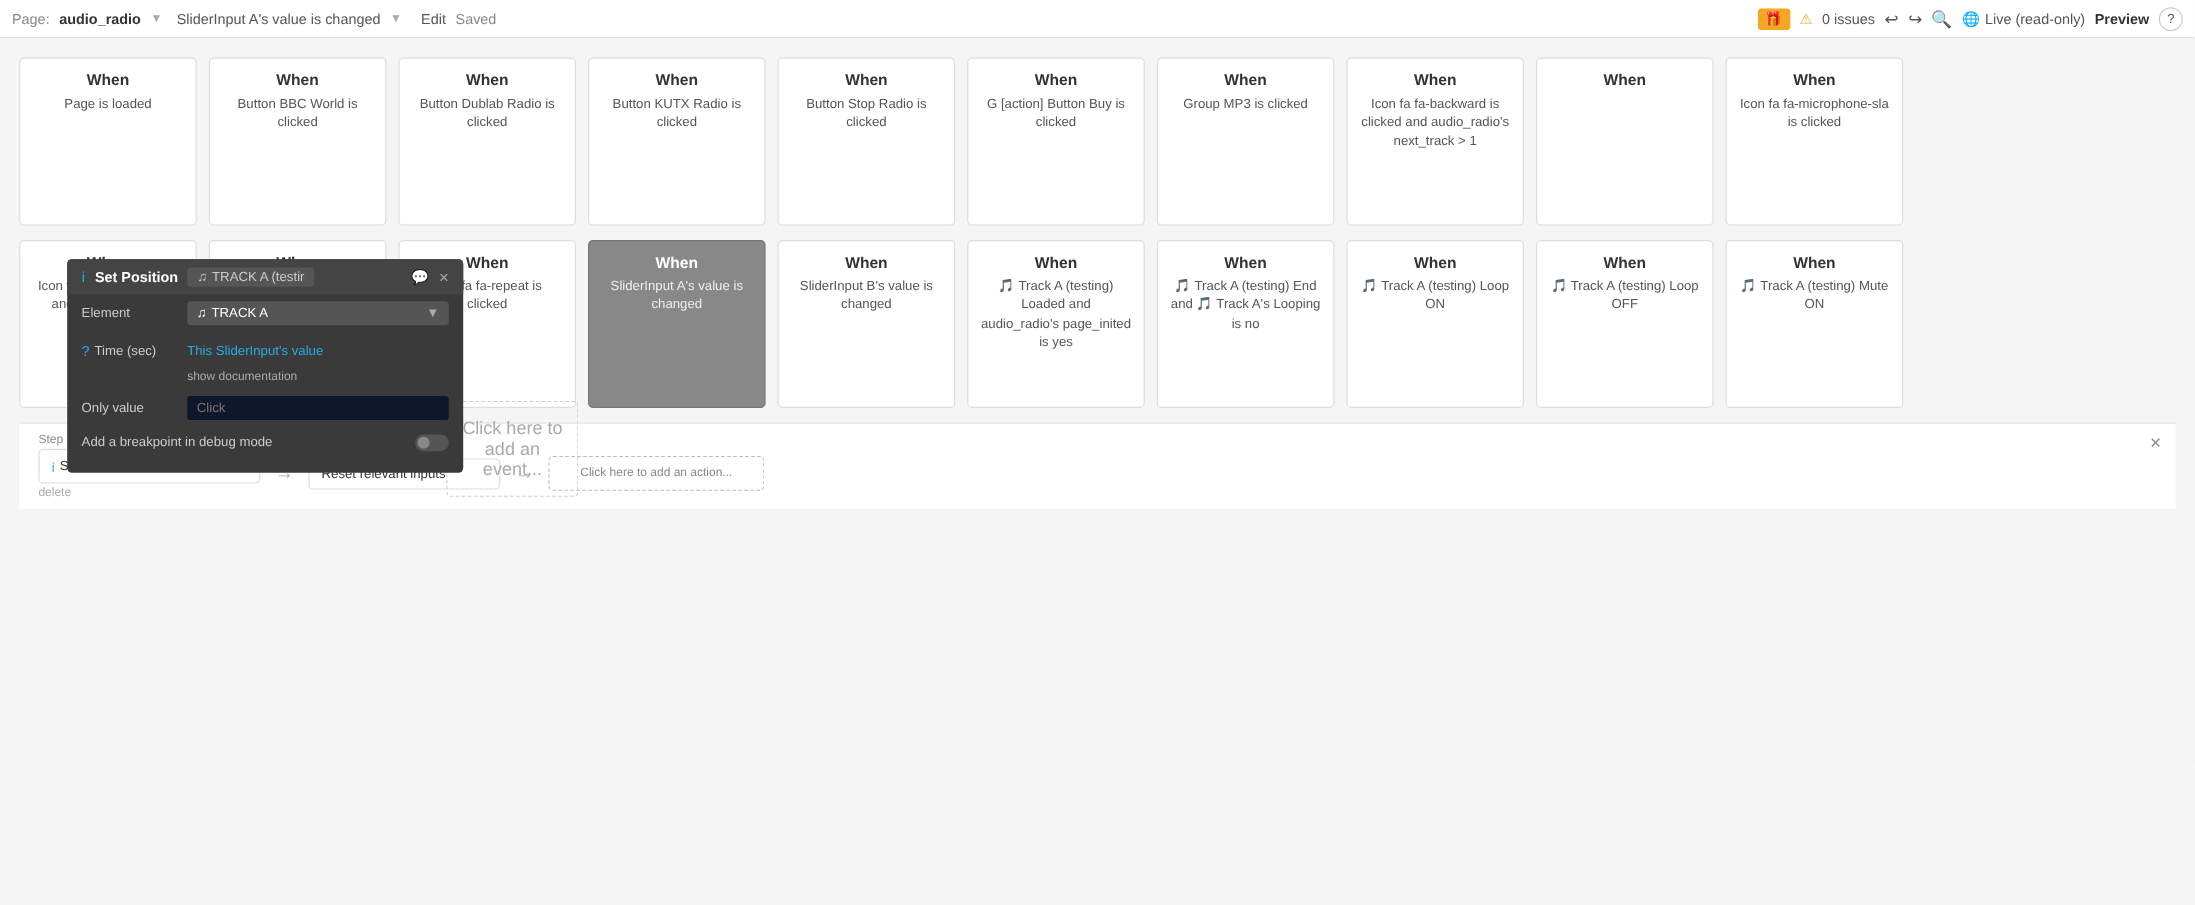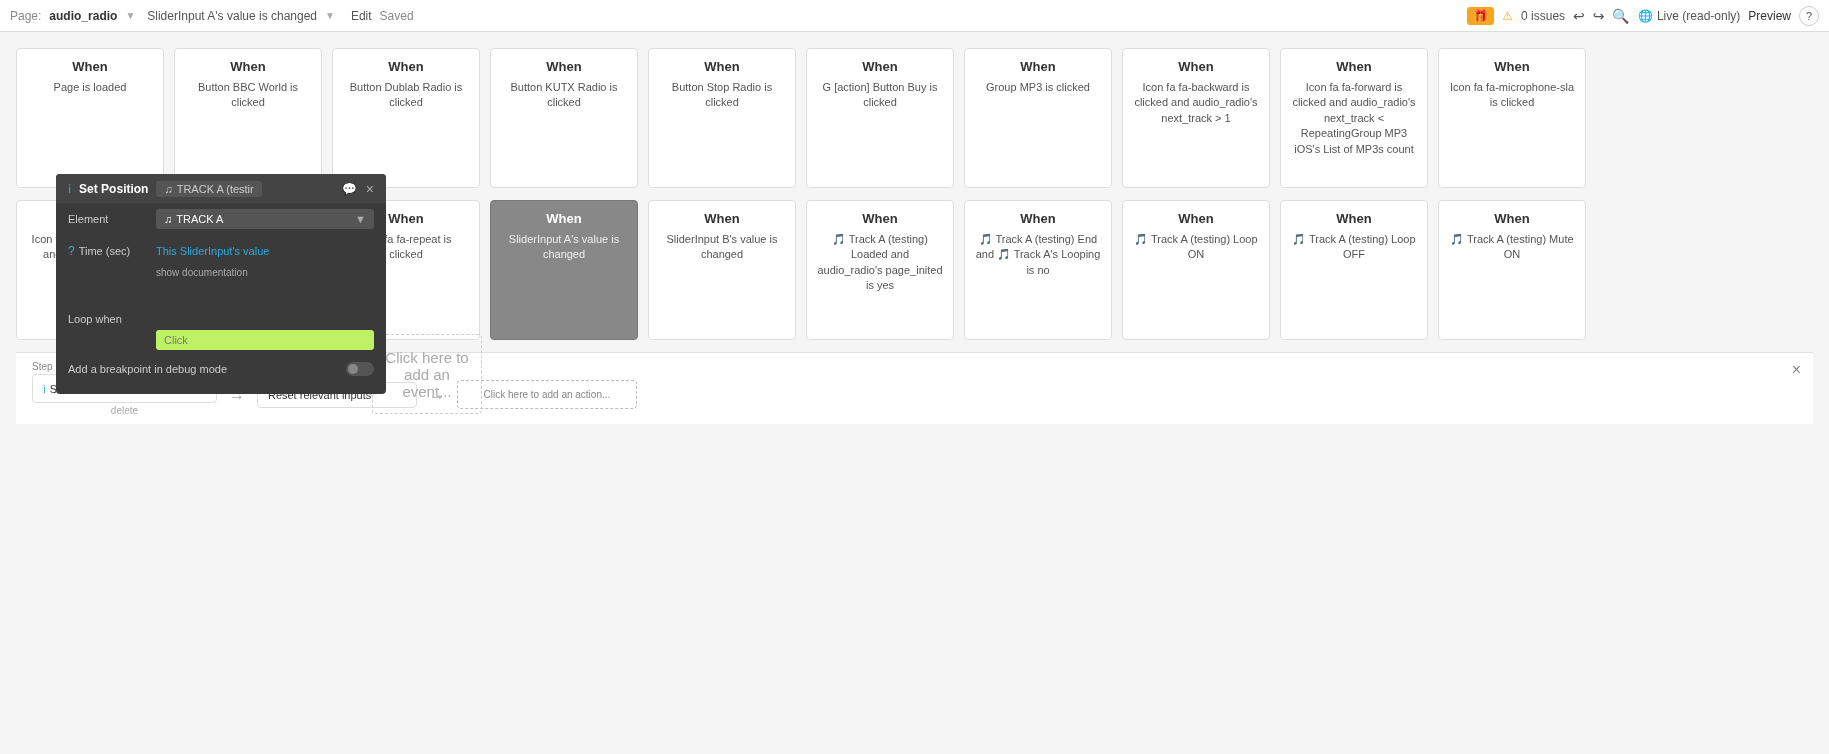--- a/index.html
+++ b/index.html
@@ -55,21 +55,21 @@
       padding: 6px 10px; font-size: 11px; color: #333;
       display: flex; align-items: center; gap: 4px; cursor: pointer;
       min-width: 160px;
     }
     .step-arrow { color: #aaa; font-size: 16px; padding: 0 4px; margin-top: 12px; }
     .step-add {
       border: 1.5px dashed #bbb; border-radius: 4px; padding: 8px 20px;
       font-size: 10px; color: #888; cursor: pointer; background: none;
       min-width: 180px; text-align: center; margin-top: 12px;
     }
-    .step-delete { font-size: 10px; color: #aaa; cursor: pointer; text-align: center; }
+    .step-delete { font-size: 10px; color: #aaa; cursor: pointer; text-align: left; }
     #steps-bar .close-x {
       position: absolute; right: 12px; top: 8px;
       background: none; border: none; color: #888; cursor: pointer; font-size: 16px;
     }
 
     
     #action-panel {
       background: #3a3a3a; border-radius: 4px;
       position: absolute; left: 40px; bottom: 30px;
       width: 330px; padding: 0 0 12px 0; z-index: 10;
@@ -94,22 +94,22 @@
       background: #555; border-radius: 3px; padding: 4px 8px;
       font-size: 11px; color: #fff; display: flex; align-items: center; gap: 4px;
       flex: 1; cursor: pointer;
     }
     #action-panel .row-value .chevron { color: #aaa; margin-left: auto; }
     #action-panel .row-value-blue { color: #29abe2; font-size: 11px; padding: 4px 0; cursor: pointer; }
     #action-panel .row-doc { color: #aaa; font-size: 10px; padding: 0 12px 4px 100px; cursor: pointer; }
     #action-panel .only-when-row { display: flex; align-items: center; padding: 6px 12px; gap: 8px; }
     #action-panel .only-when-label { color: #ccc; font-size: 11px; min-width: 80px; }
     #action-panel .only-when-value {
-      background: #bef264; border-radius: 3px; padding: 4px 8px;
-      font-size: 11px; color: #777; flex: 1; margin-top: 42px;
+      background: #0f172a; border-radius: 3px; padding: 4px 8px;
+      font-size: 11px; color: #777; flex: 1;
     }
     #action-panel .breakpoint-row {
       display: flex; align-items: center; padding: 6px 12px; gap: 14px;
     }
     #action-panel .breakpoint-label { color: #ccc; font-size: 11px; flex: 1; }
     #action-panel .toggle {
       width: 28px; height: 14px; background: #555; border-radius: 7px;
       position: relative; cursor: pointer;
     }
     #action-panel .toggle::after {
@@ -140,21 +140,21 @@
   <div style="background:#f5a623;color:#fff;border-radius:3px;padding:2px 6px;font-size:12px;cursor:pointer;">🎁</div>
   <span style="color:#f5a623;">⚠</span>
   <span style="color:#555; font-size:12px; cursor:pointer;">0 issues</span>
   <button style="background:none;border:none;cursor:pointer;font-size:14px;color:#555;">↩</button>
   <button style="background:none;border:none;cursor:pointer;font-size:14px;color:#555;">↪</button>
   <button style="background:none;border:none;cursor:pointer;font-size:14px;color:#555;">🔍</button>
   <div style="display:flex;align-items:center;gap:4px;font-size:12px;color:#555;">
     <span>🌐</span>
     <span>Live (read-only)</span>
   </div>
-  <button style="background:none;border:none;cursor:pointer;font-size:12px;font-weight:400;color:#333;">Preview</button>
+  <button style="background:none;border:none;cursor:pointer;font-size:12px;font-weight:700;color:#333;">Preview</button>
   <button style="background:none;border:1px solid #ccc;border-radius:50%;width:20px;height:20px;cursor:pointer;font-size:11px;color:#555;">?</button>
 </div>
 
 <div id="main">
 
   <div id="canvas">
     <div class="workflow-rows">
 
       <div class="workflow-row" id="row1">
           <div class="workflow-card">
@@ -184,21 +184,20 @@
           <div class="workflow-card">
             <div class="when-label">When</div>
             <div class="card-desc">Group MP3 is clicked</div>
           </div>
           <div class="workflow-card">
             <div class="when-label">When</div>
             <div class="card-desc">Icon fa fa-backward is clicked and audio_radio's next_track &gt; 1</div>
           </div>
           <div class="workflow-card">
             <div class="when-label">When</div>
-            <div class="card-desc">Icon fa fa-forward is clicked and audio_radio's next_track &lt; RepeatingGroup MP3 iOS's List of MP3s count</div>
           </div>
           <div class="workflow-card">
             <div class="when-label">When</div>
             <div class="card-desc">Icon fa fa-microphone-sla is clicked</div>
           </div>
         </div>
 
       <div class="workflow-row" id="row2">
           <div class="workflow-card">
             <div class="when-label">When</div>
@@ -292,21 +291,21 @@
         <div class="panel-row">
           <div style="display:flex;align-items:center;gap:4px;min-width:80px;">
             <span style="color:#29abe2;cursor:pointer;">?</span>
             <span class="row-label" style="min-width:auto;">Time (sec)</span>
           </div>
           <span class="row-value-blue">This SliderInput's value</span>
         </div>
         <div class="row-doc">show documentation</div>
 
         <div class="only-when-row">
-          <span class="only-when-label">Loop when</span>
+          <span class="only-when-label">Only value</span>
           <div class="only-when-value">Click</div>
         </div>
 
         <div class="breakpoint-row">
           <span class="breakpoint-label">Add a breakpoint in debug mode</span>
           <div class="toggle"></div>
         </div>
       </div>
 
       <div id="add-event-box" style="position:absolute; left:340px; bottom:10px;">Click here to add an event...</div>

